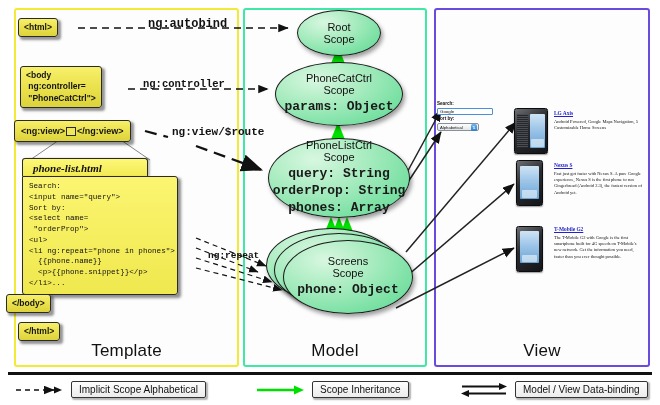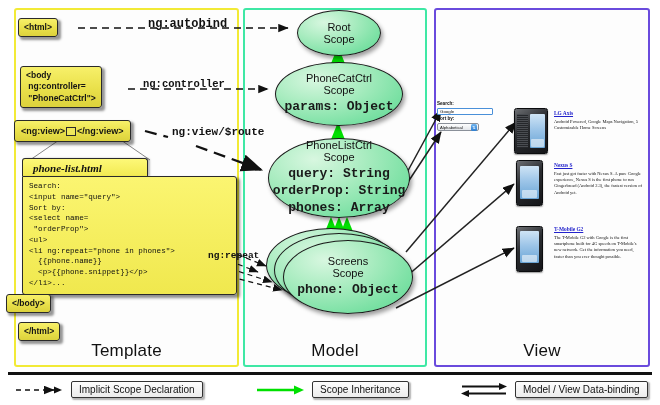--- a/index.html
+++ b/index.html
@@ -38,21 +38,21 @@
   .tag-ngview{left:14px;top:120px;padding:4px 6px;font-size:9px;}
   .tag-bodyend{left:6px;top:294px;}
   .tag-htmlend{left:18px;top:322px;}
   .ngview-box{
     display:inline-block;width:8px;height:7px;
     border:1.3px solid #2a2a2a;background:#efe85c;
     vertical-align:middle;margin:0 1px;
   }
 
   
-  .callout{position:absolute;left:22px;top:158px;width:215px;z-index:6;}
+  .callout{position:absolute;left:22px;top:158px;width:156px;z-index:6;}
   .callout-title{
     background:linear-gradient(180deg,#fdf878 0%,#f2ea52 100%);
     border:1.4px solid #2a2a2a;border-bottom:none;
     border-radius:3px 3px 0 0;
     width:126px;box-sizing:border-box;
     padding:3px 6px 2px 10px;
     font-family:"Liberation Serif","DejaVu Serif",serif;
     font-style:italic;font-weight:bold;font-size:11px;color:#111;
     box-shadow:2px 0 2px rgba(0,0,0,.25);
   }
@@ -339,21 +339,21 @@
   </div>
 
   <div class="legend-rule"></div>
   <div class="legend">
 
     <div class="lg-item lg-1">
       <svg width="50" height="12">
         <path d="M2,6 L40,6" stroke="#111" stroke-width="1.4" stroke-dasharray="5,4" fill="none" marker-end="url(#ar-blk)"></path>
         <path d="M40,2.4 L48,6 L40,9.6 z" fill="#111"></path>
       </svg>
-      <div class="lg-box">Implicit Scope Declaration</div>
+      <div class="lg-box">Implicit Scope Alphabetical</div>
     </div>
 
     <div class="lg-item lg-2">
       <svg width="50" height="12">
         <path d="M2,6 L40,6" stroke="#00e000" stroke-width="2.6" fill="none"></path>
         <path d="M39,1.6 L49,6 L39,10.4 z" fill="#00e000"></path>
       </svg>
       <div class="lg-box">Scope Inheritance</div>
     </div>
 

